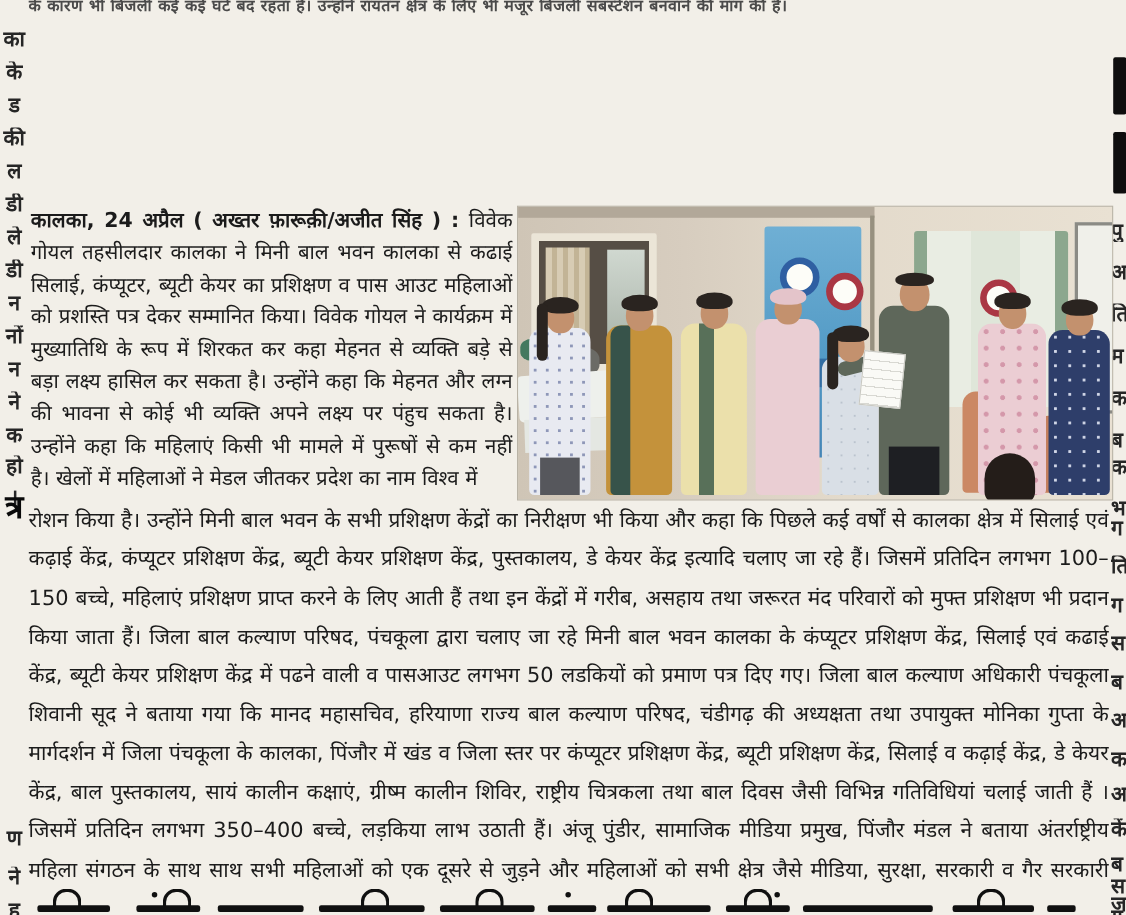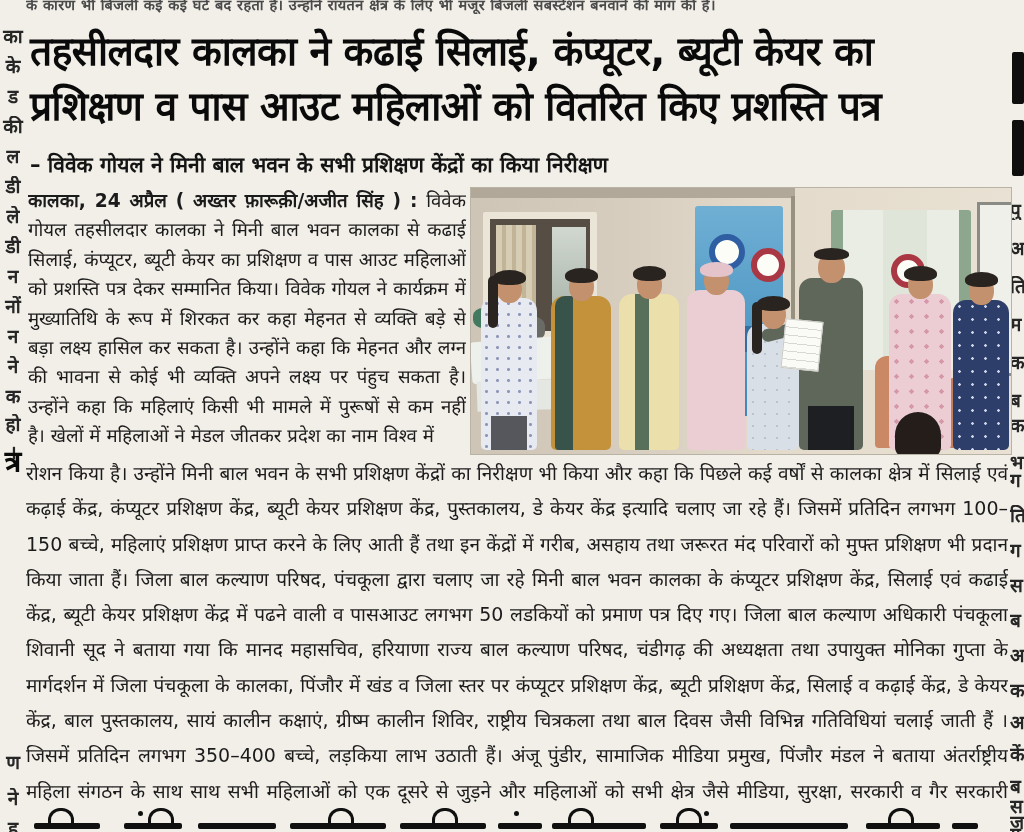--- a/index.html
+++ b/index.html
@@ -138,26 +138,21 @@
       <span class="margin-frag" style="top: 645px;">अ</span>
       <span class="margin-frag" style="top: 680px;">क</span>
       <span class="margin-frag" style="top: 712px;">अ</span>
       <span class="margin-frag" style="top: 744px;">कें</span>
       <span class="margin-frag" style="top: 776px;">ब</span>
       <span class="margin-frag" style="top: 796px;">स</span>
       <span class="margin-frag" style="top: 812px;">ज</span>
       <span class="margin-frag" style="top: 824px;">ग</span>
     </div>
 
-  <div class="headline">
-    <div class="hl">तहसीलदार कालका ने कढाई सिलाई, कंप्यूटर, ब्यूटी केयर का</div>
-    <div class="hl">प्रशिक्षण व पास आउट महिलाओं को वितरित किए प्रशस्ति पत्र</div>
-  </div>
-
-  <div class="subheadline">–  विवेक गोयल ने मिनी बाल भवन के सभी प्रशिक्षण केंद्रों का किया निरीक्षण</div>
+
 
   <div class="lead"><span class="dateline">कालका, 24 अप्रैल ( अख्तर फ़ारूक़ी/अजीत सिंह ) : </span><span>विवेक गोयल तहसीलदार कालका ने मिनी बाल भवन कालका से कढाई सिलाई, कंप्यूटर, ब्यूटी केयर का प्रशिक्षण व पास आउट महिलाओं को प्रशस्ति पत्र देकर सम्मानित किया।  विवेक गोयल ने कार्यक्रम में मुख्यातिथि के रूप में शिरकत कर कहा मेहनत से व्यक्ति बड़े से बड़ा लक्ष्य हासिल कर सकता है। उन्होंने कहा कि मेहनत और लग्न की भावना से कोई भी व्यक्ति अपने लक्ष्य पर पंहुच सकता है। उन्होंने कहा कि महिलाएं किसी भी मामले में पुरूषों से कम नहीं है। खेलों में महिलाओं ने मेडल जीतकर प्रदेश का नाम विश्व में</span></div>
 
   <div class="photo">
     <div class="photo-scene">
       <div class="beam"></div>
       <div class="window">
         <div class="pane"></div>
         <div class="pane2"></div>
       </div>

